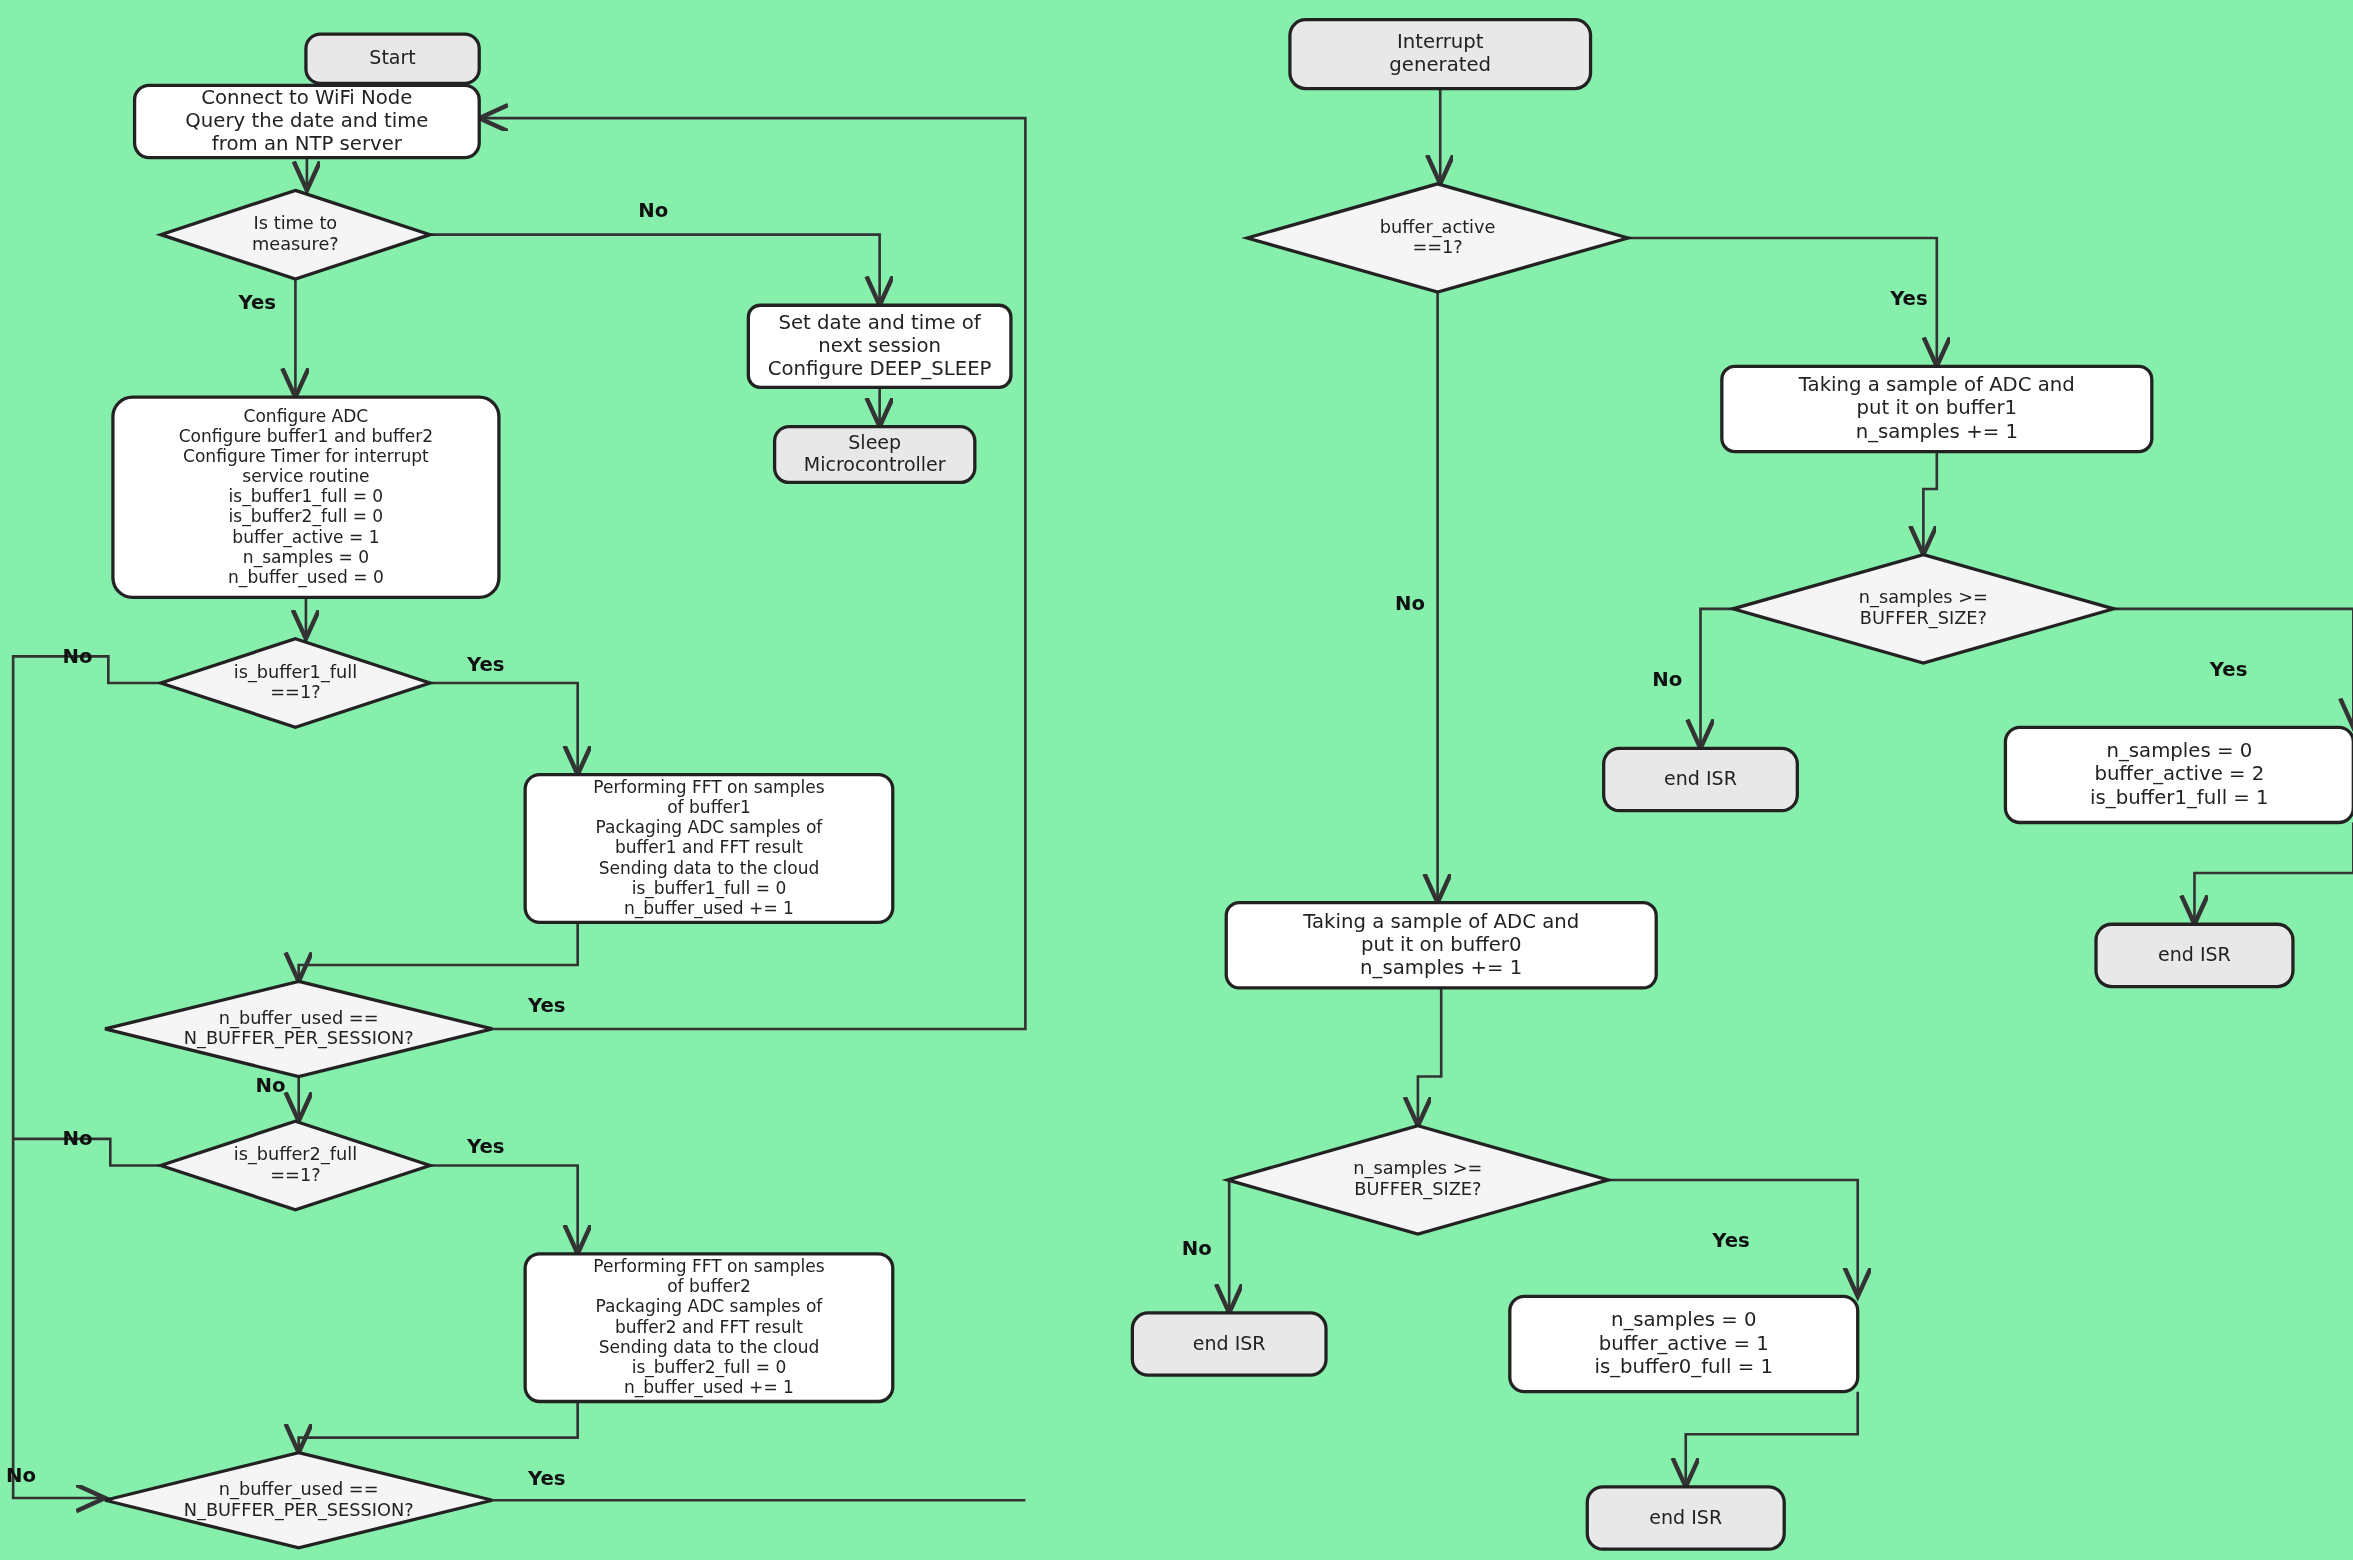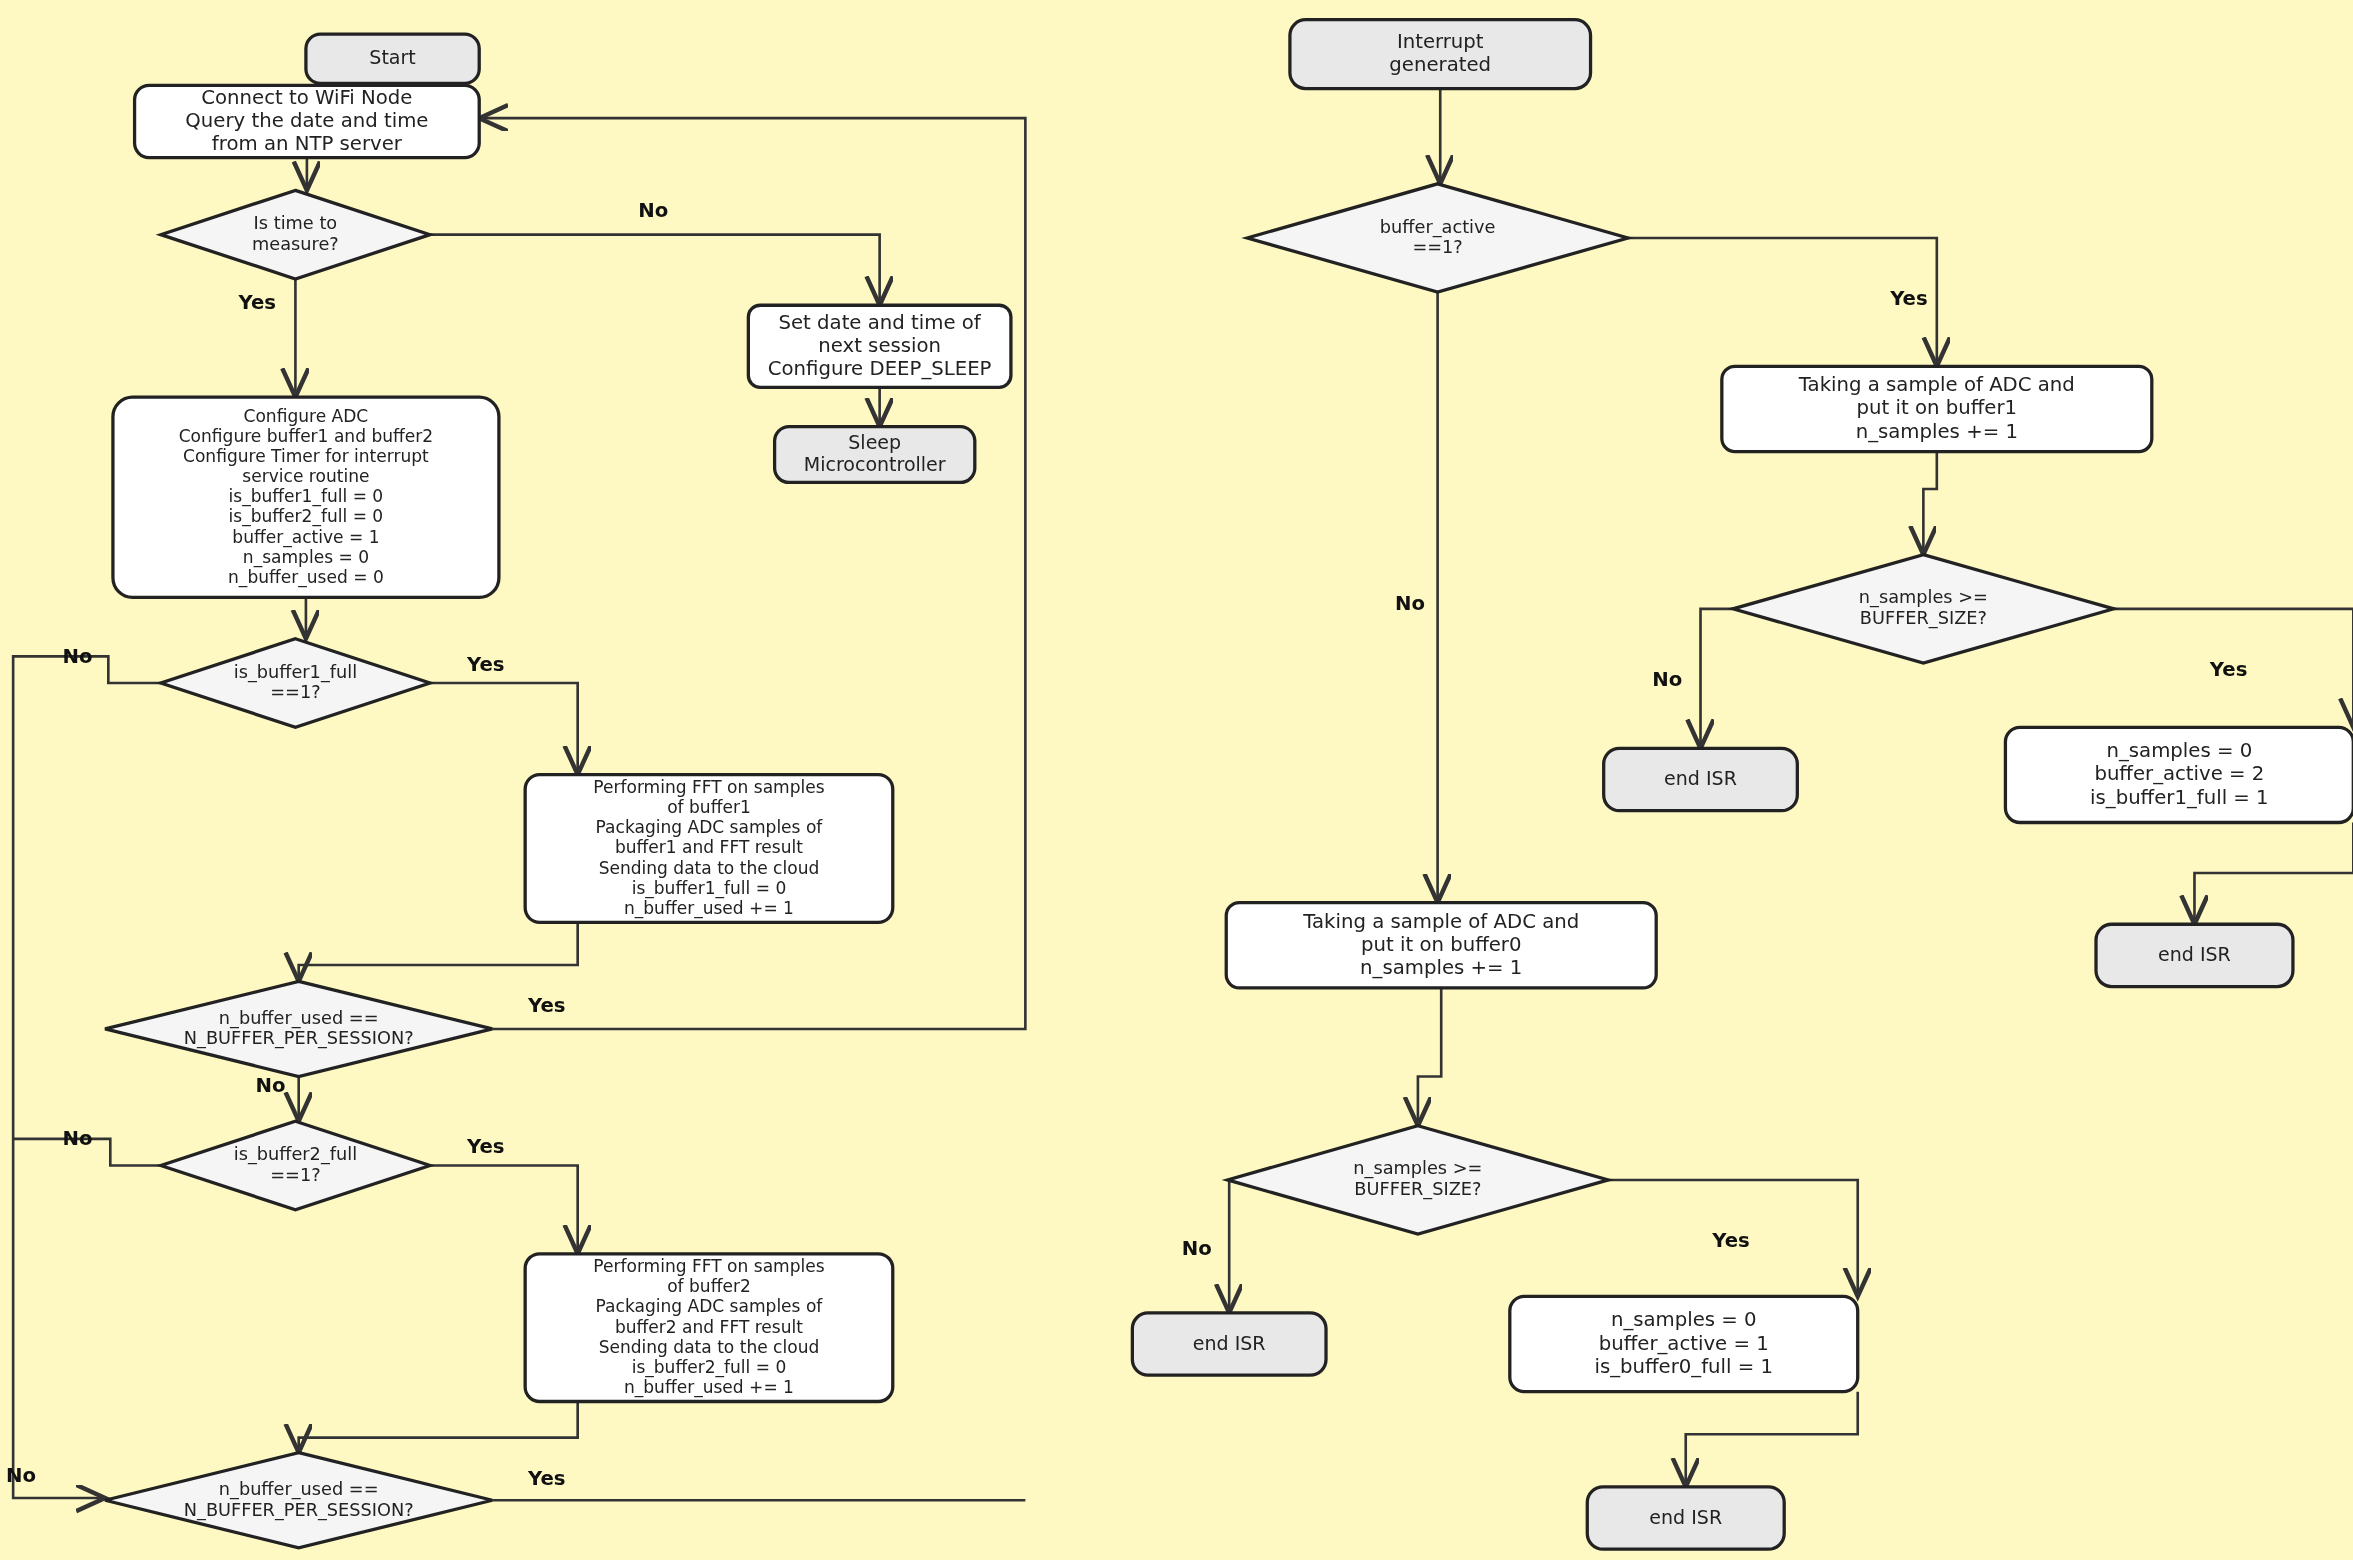--- a/index.html
+++ b/index.html
@@ -1,16 +1,16 @@
 <!DOCTYPE html>
 <html style="font-size:10.5px"><head>
 <meta charset="utf-8">
 <style>
   html,body{margin:0;padding:0;background:#ffffff;}
-  #stage{position:relative;width:2354px;height:1561px;background:#fef9c3;
+  #stage{position:relative;width:2354px;height:1561px;background:#86efac;
          font-family:"DejaVu Sans","Liberation Sans",sans-serif;}
   svg#flow{position:absolute;left:0;top:0;width:2354px;height:1561px;}
   .node-term{fill:#e8e8e8;stroke:#222222;stroke-width:5;}
   .node-proc{fill:#ffffff;stroke:#222222;stroke-width:5;}
   .node-dec{fill:#f5f5f5;stroke:#222222;stroke-width:5;}
   .edge{stroke:#333333;stroke-width:4;fill:none;}
   .nodetext{font-family:"DejaVu Sans","Liberation Sans",sans-serif;
             fill:#222222;text-anchor:middle;dominant-baseline:middle;}
   .lbl{font-family:"DejaVu Sans","Liberation Sans",sans-serif;
        fill:#111111;font-weight:bold;text-anchor:middle;}

